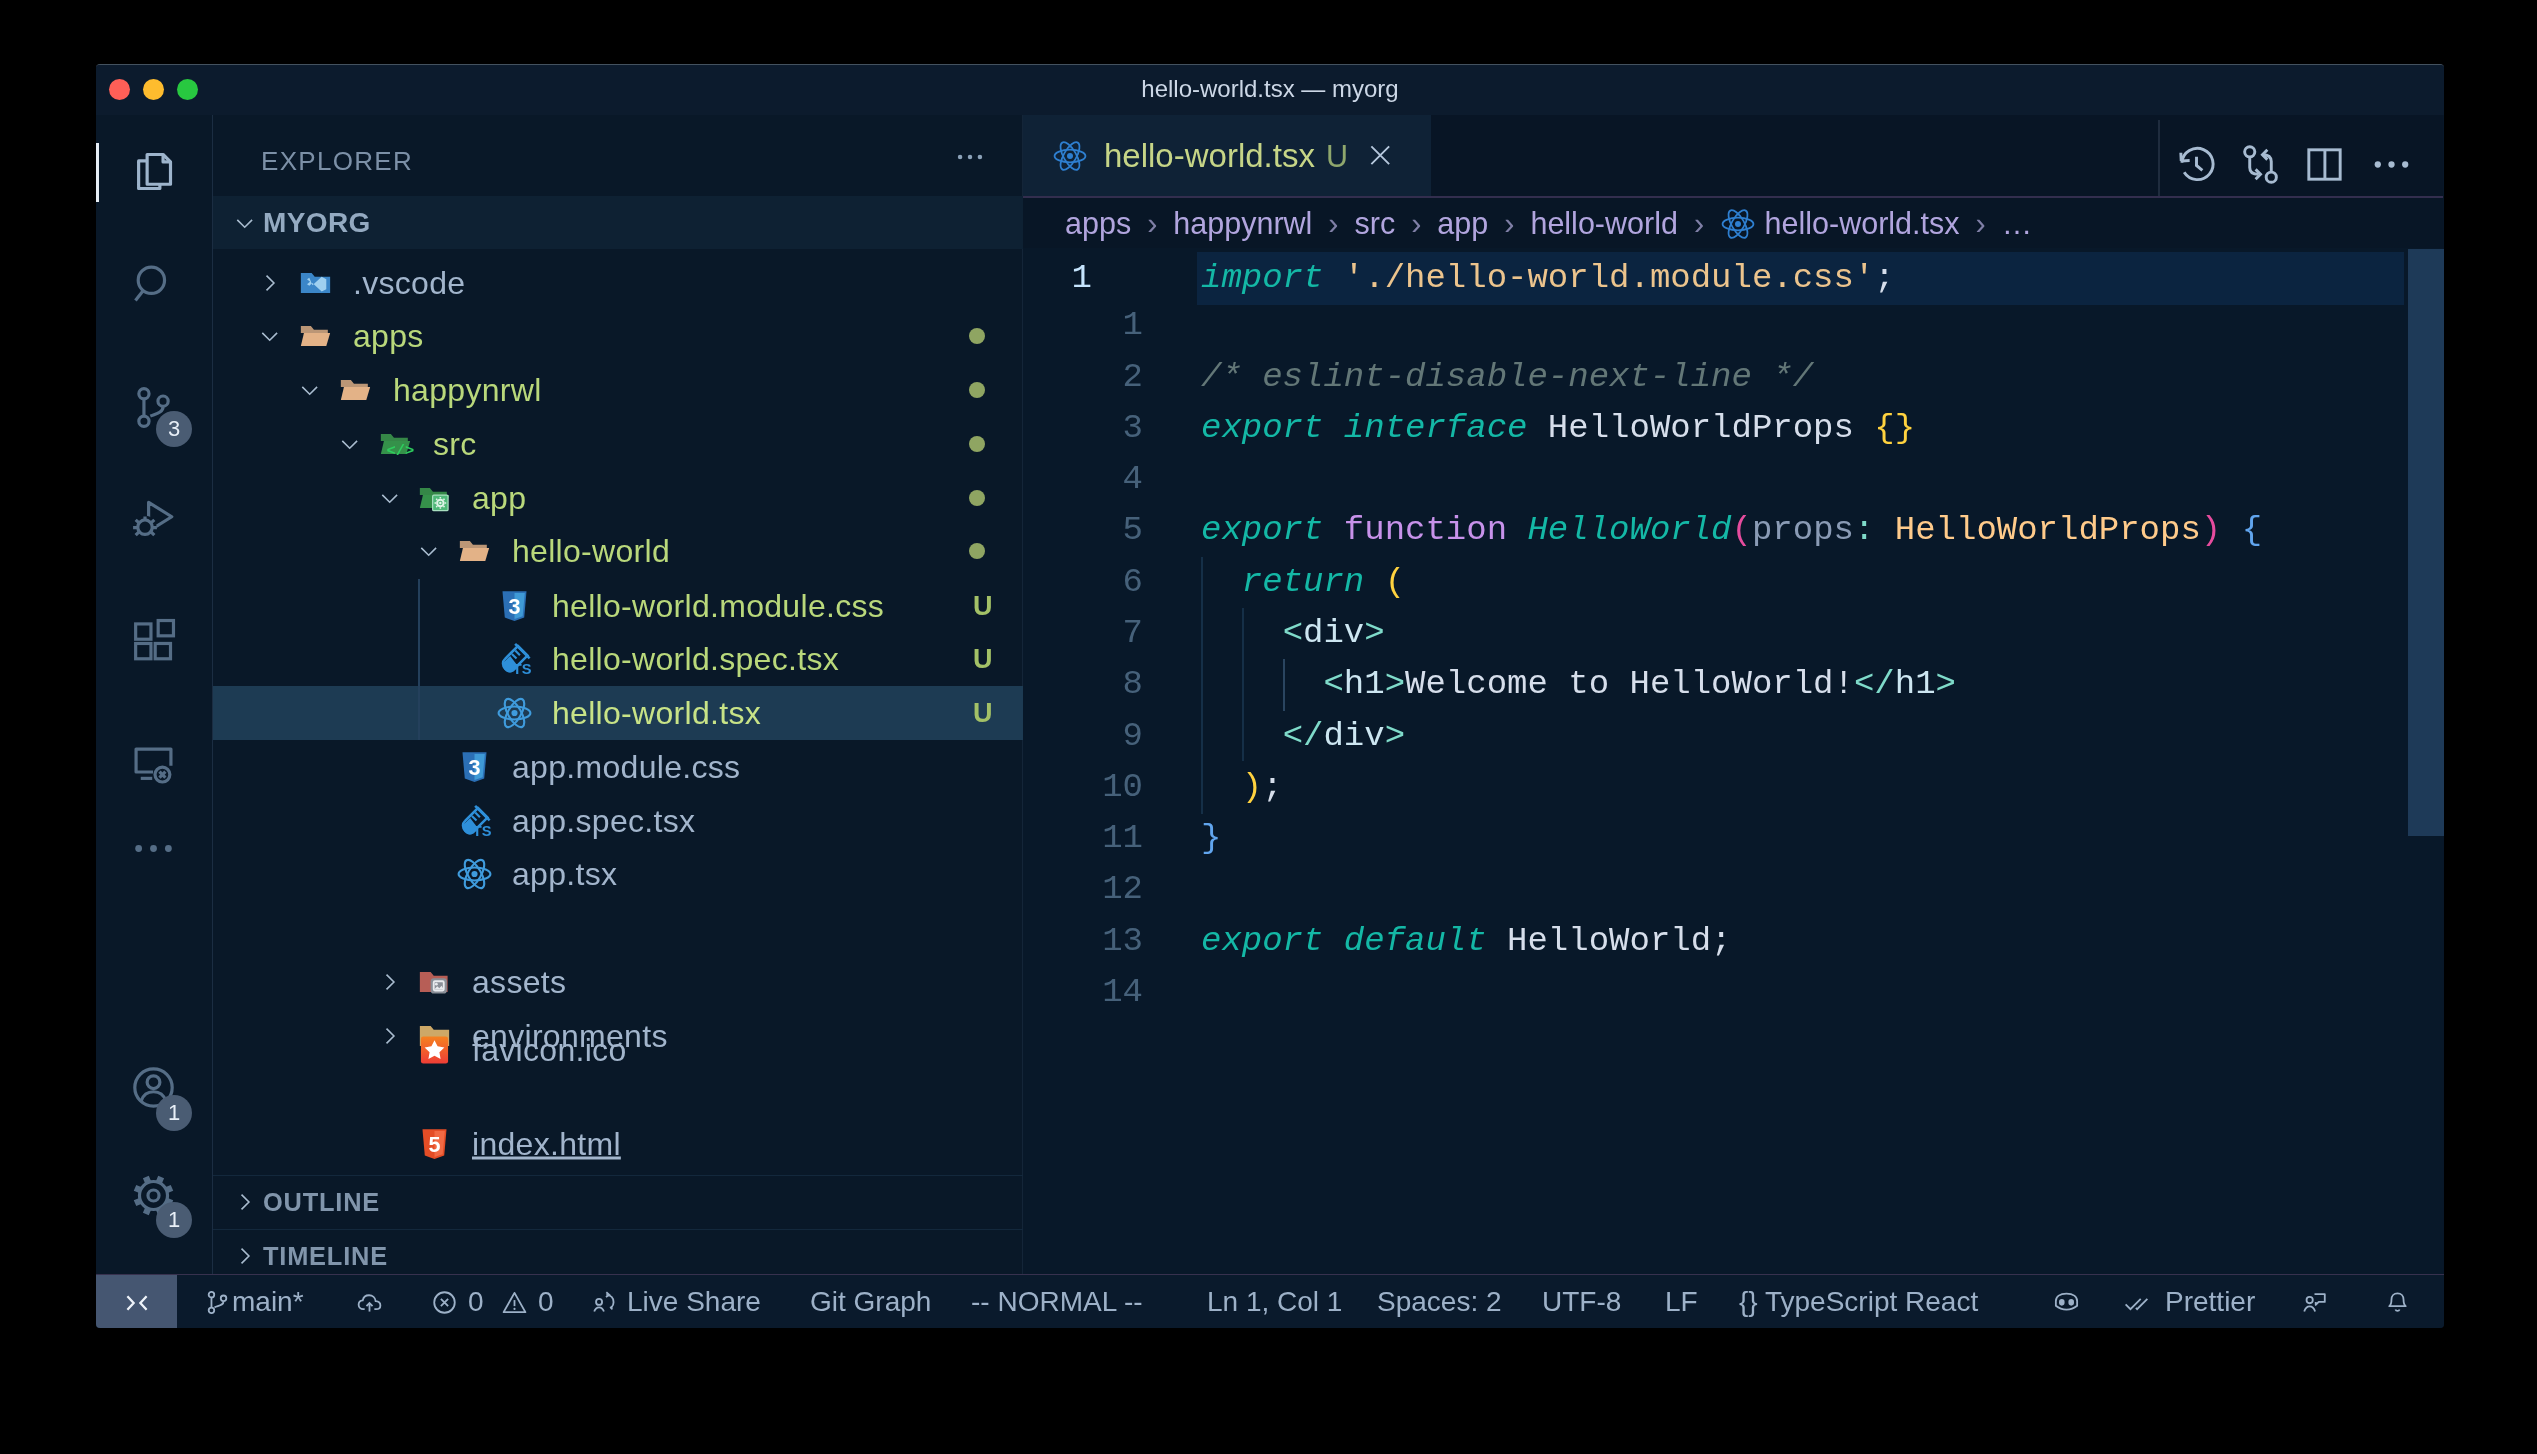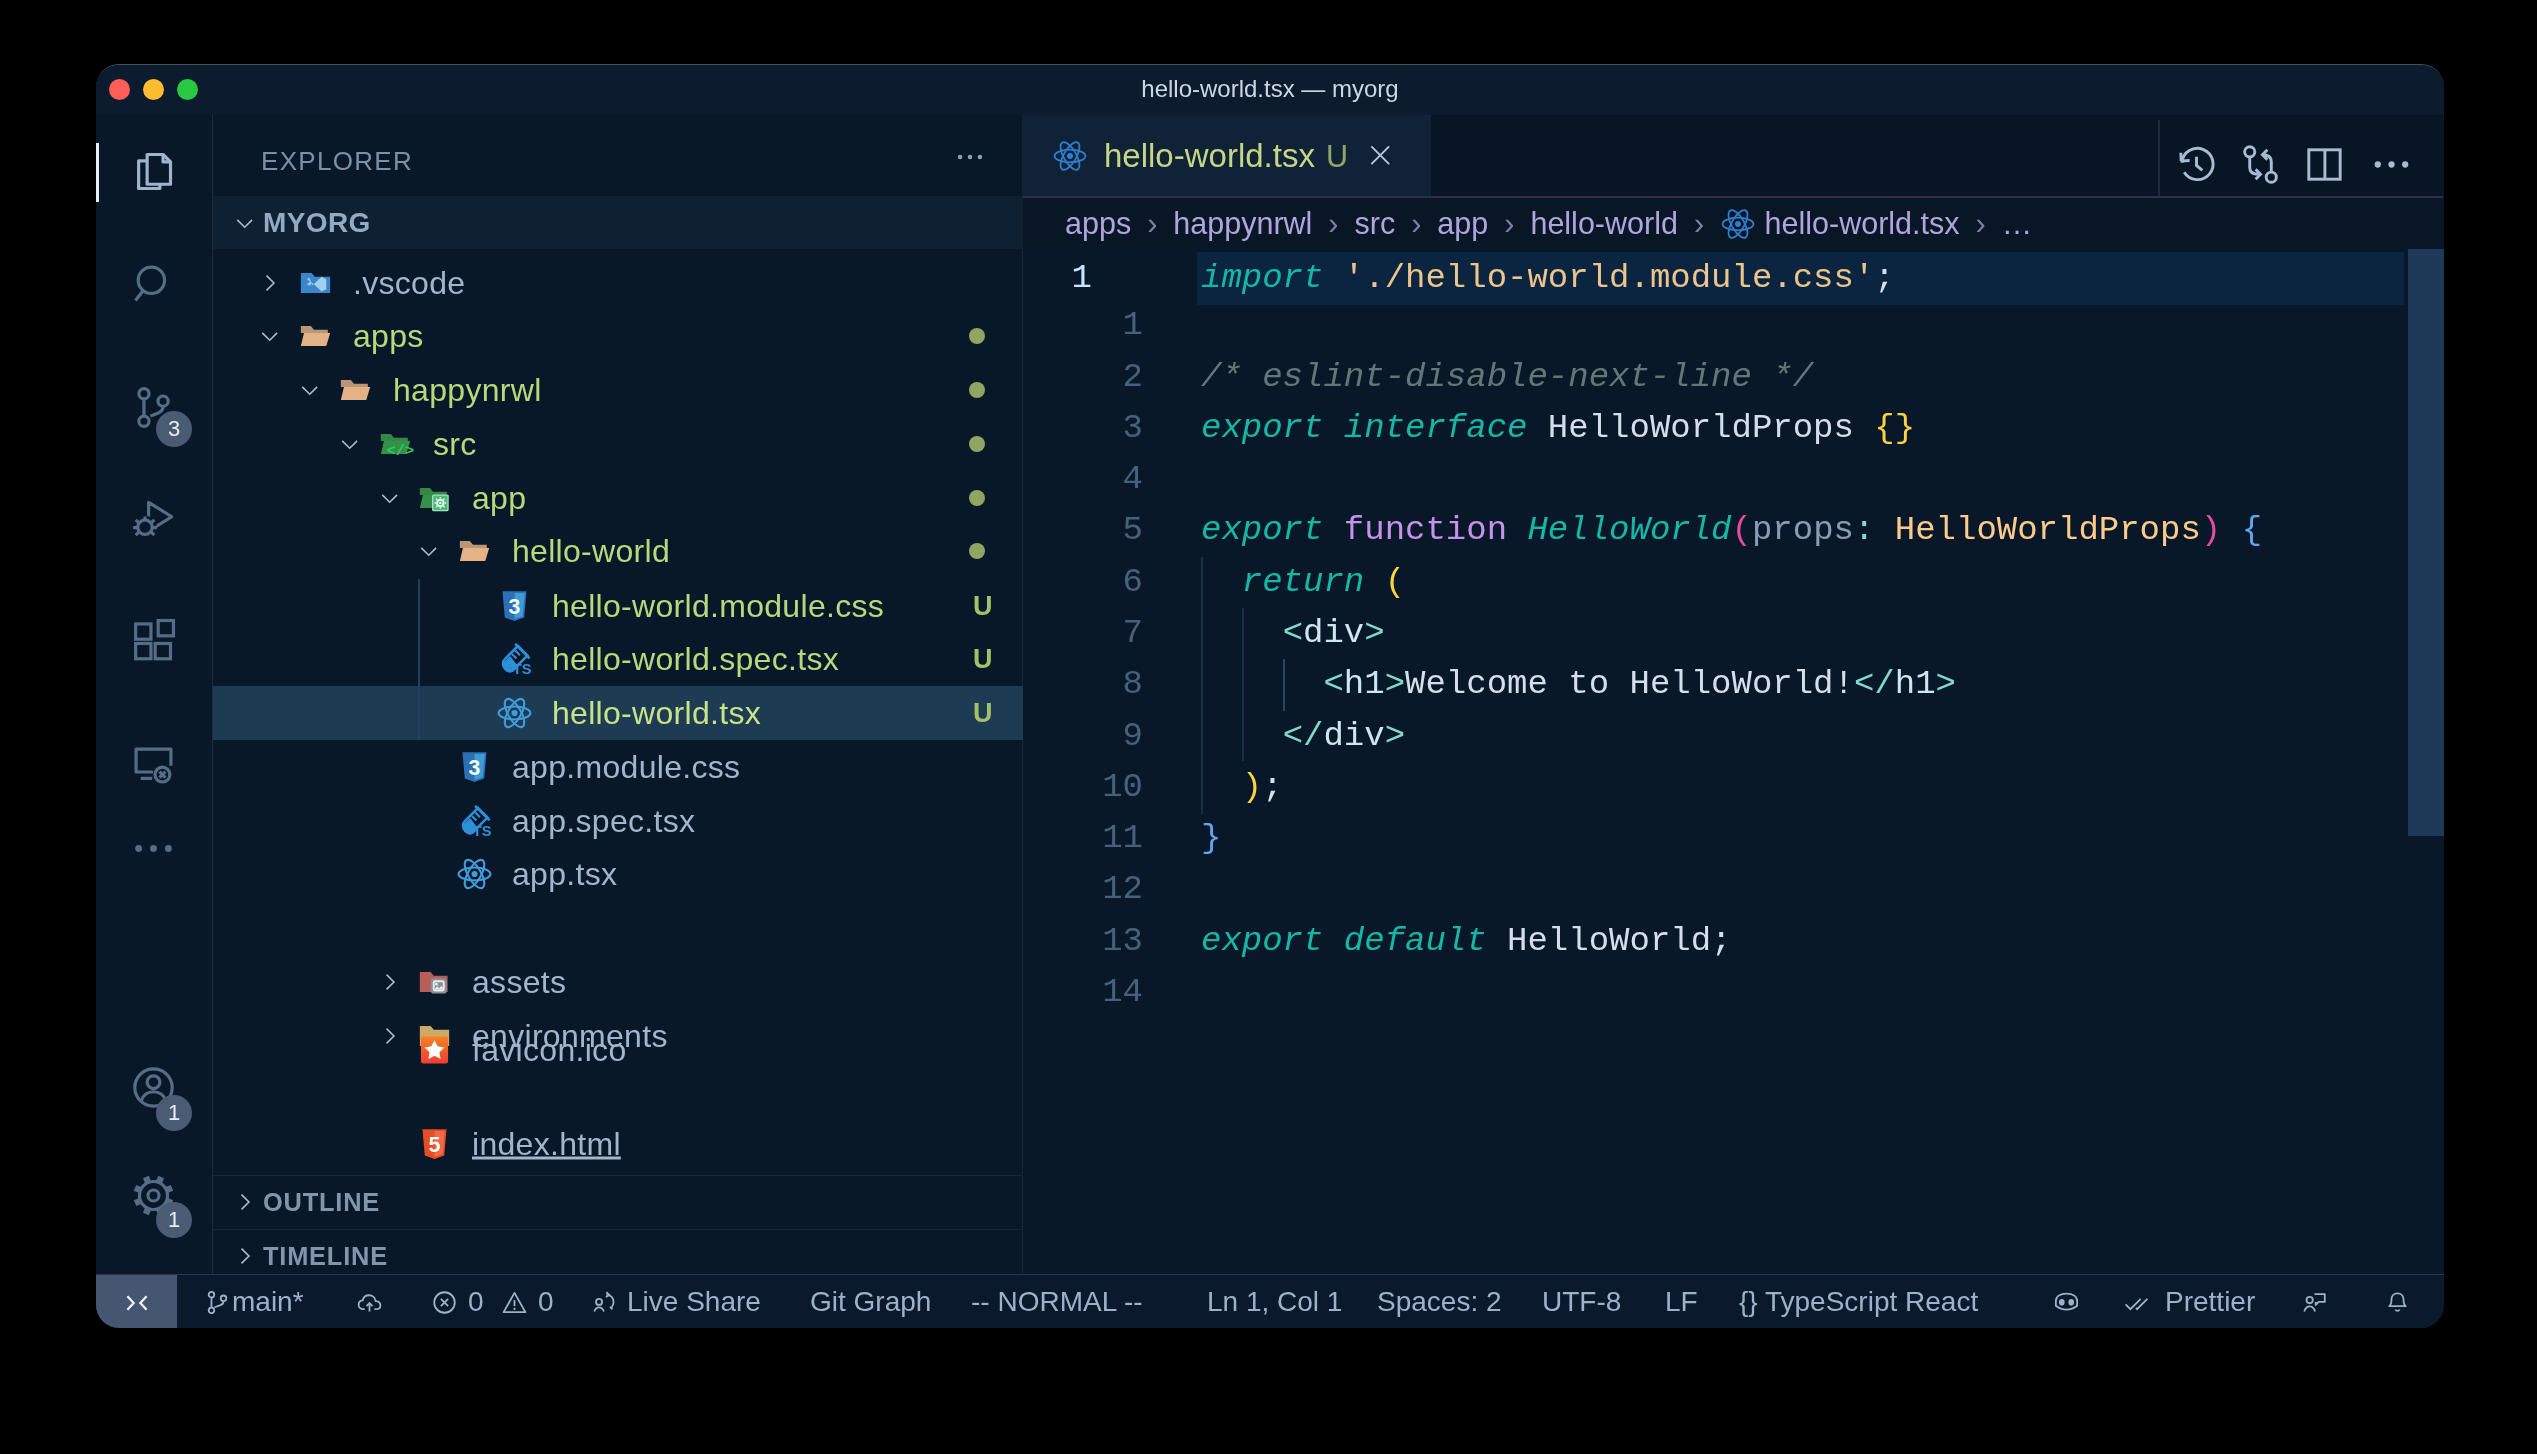--- a/index.html
+++ b/index.html
@@ -1,16 +1,16 @@
 <!DOCTYPE html>
 <html style="font-size:13.6px"><head><meta charset="utf-8"><style>
 *{margin:0;padding:0;box-sizing:border-box}
 html,body{width:2538px;height:1454px;background:#000;overflow:hidden}
 body{font-family:"Liberation Sans",sans-serif;position:relative}
-#win{position:absolute;left:96px;top:64px;width:2348px;height:1264px;background:#081728;border-radius:23px;overflow:hidden;border-top:1.7px solid #44525f}
+#win{position:absolute;left:96px;top:64px;width:2348px;height:1264px;background:#081728;border-radius:4px;overflow:hidden;border-top:1.7px solid #44525f}
 .abs{position:absolute}
 #title{position:absolute;left:0;top:0;width:100%;height:50px;background:#0c1b2d}
 .tl{position:absolute;top:14.4px;width:21px;height:21px;border-radius:50%}
 #titletext{position:absolute;top:0;left:0;width:2348px;height:50px;text-align:center;line-height:48px;color:#ccd7e6;font-size:24px}
 #act{position:absolute;left:0;top:50px;width:116px;height:1159px;background:#091828}
 .aicon{position:absolute;left:32px;width:51px;height:51px;color:#556d86}
 .aicon svg{width:51px;height:51px;display:block}
 .badge{position:absolute;width:36px;height:36px;border-radius:50%;background:#4a5c73;color:#e8eff7;font-size:22px;text-align:center;line-height:36px}
 #side{position:absolute;left:116px;top:50px;width:811px;height:1159px;background:#091828;border-left:1.7px solid #1b2d42;border-right:1.7px solid #142538}
 #sidehead{position:absolute;left:48px;top:30.5px;color:#7c90a7;font-size:26px;letter-spacing:1.3px}

